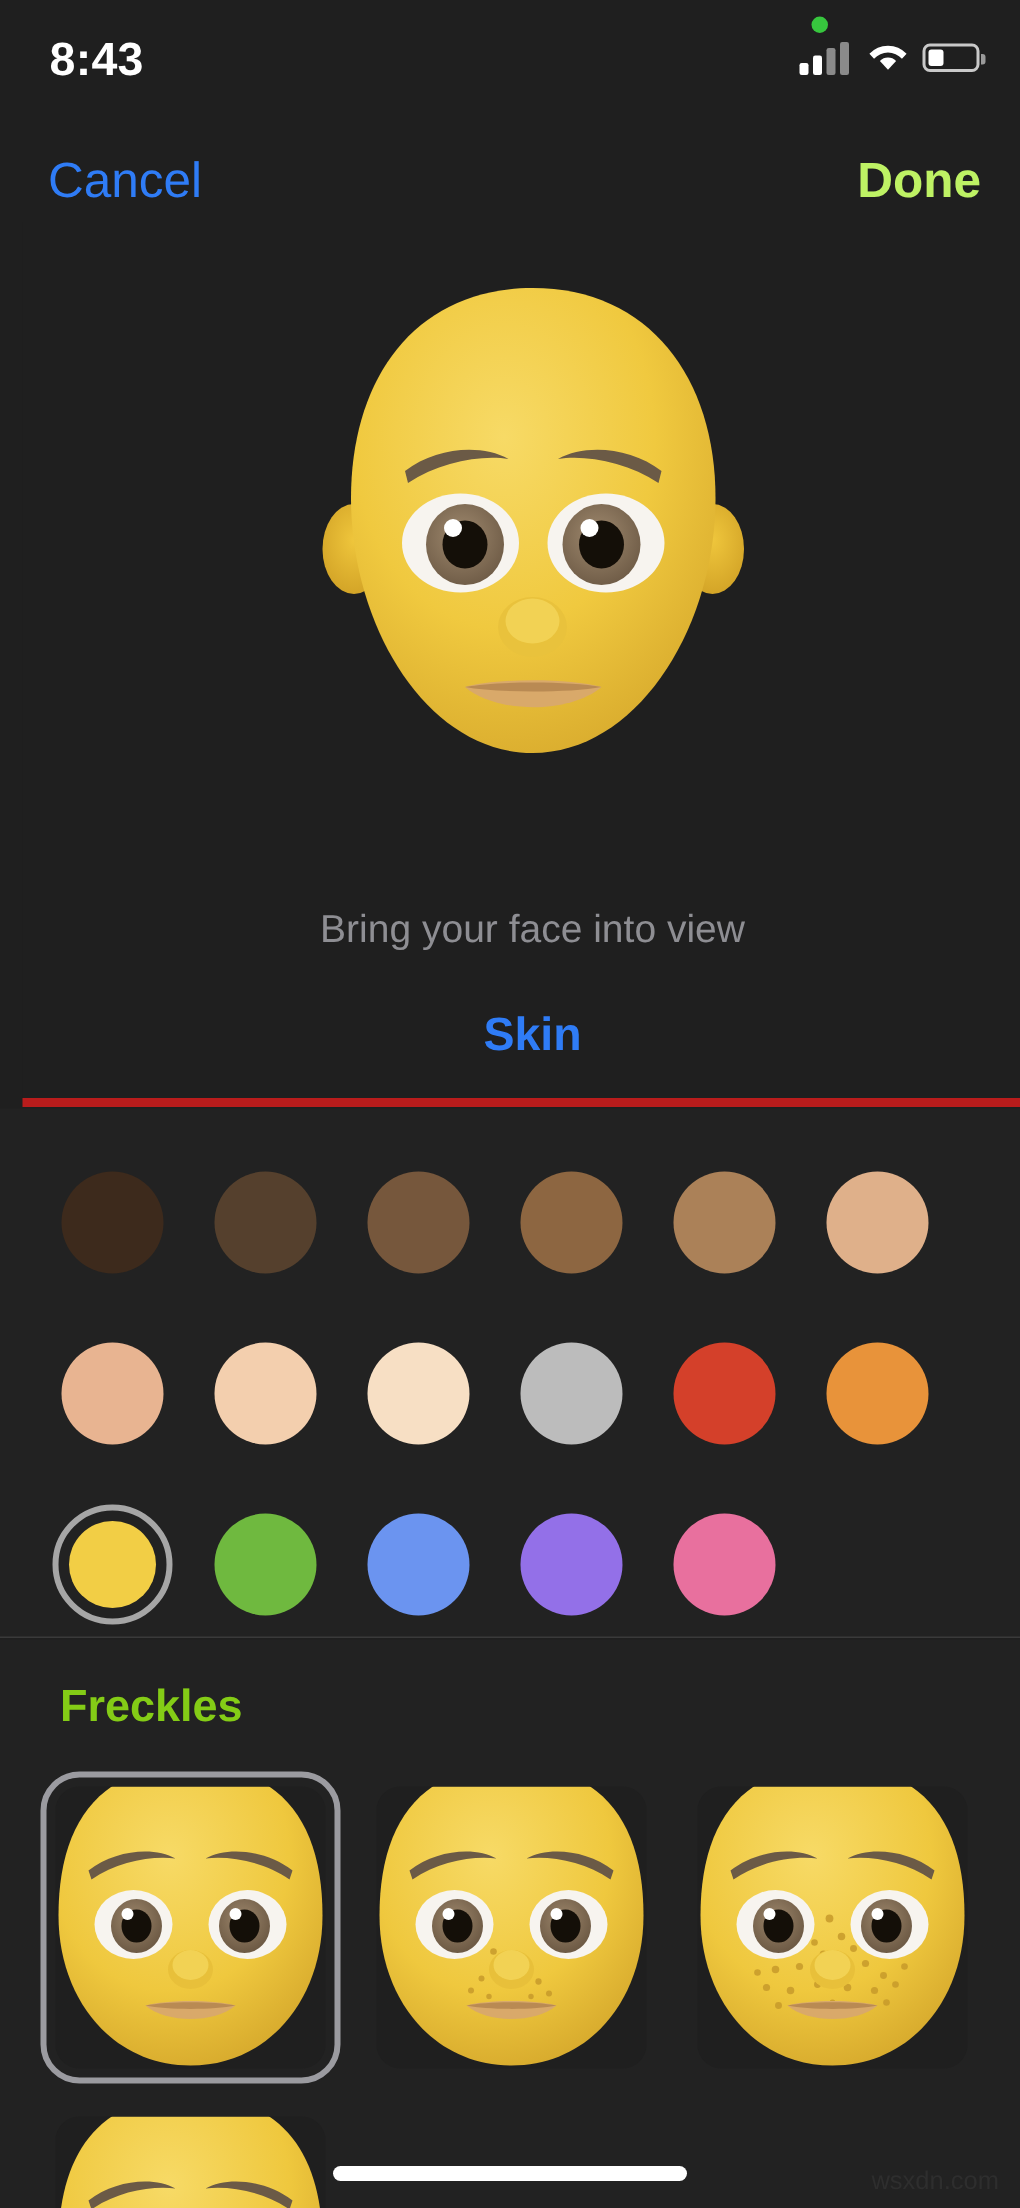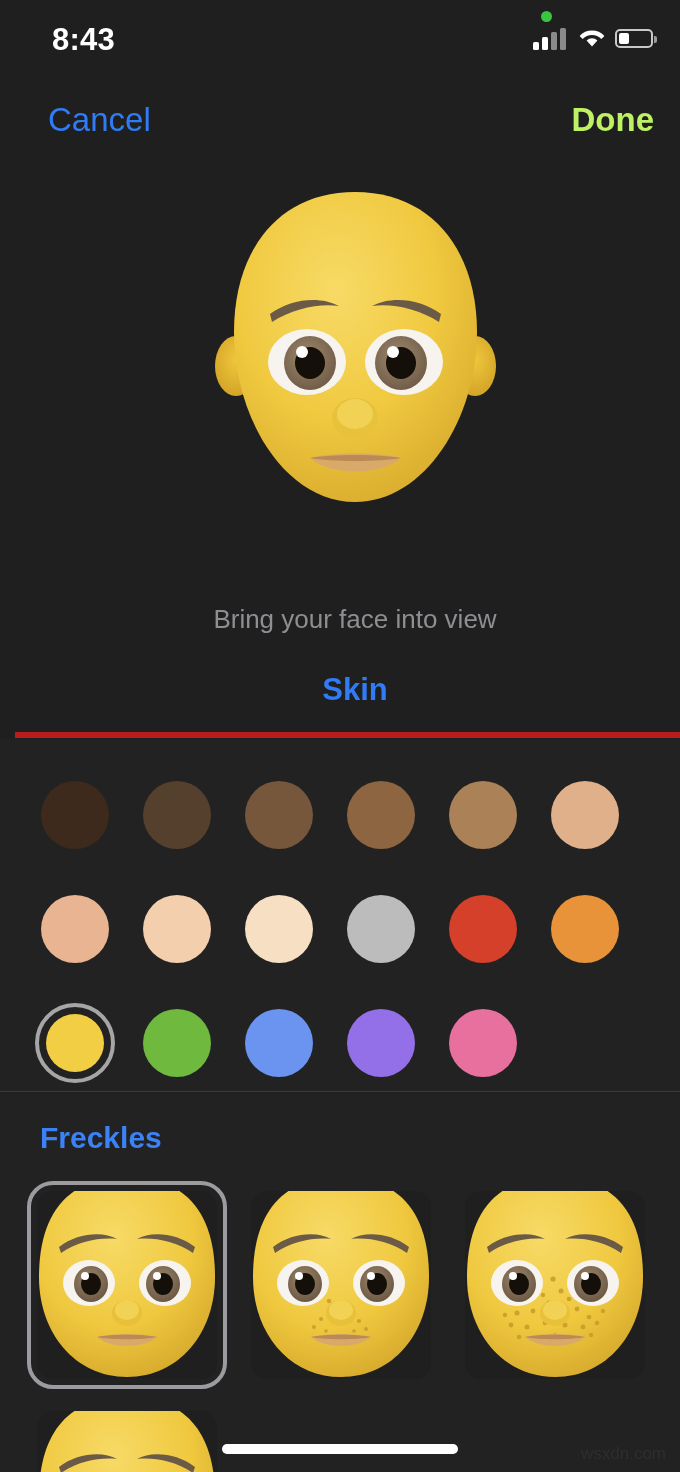--- a/index.html
+++ b/index.html
@@ -15,21 +15,21 @@
     background: #1f1f1f;
     overflow: hidden;
   }
 
   
   #status-bar {
     position: absolute; top: 0; left: 0;
     width: 680px; height: 78px;
   }
   #status-time {
-    position: absolute; left: 52px; top: 22px;
+    position: absolute; left: 33px; top: 22px;
     color: #ffffff; font-size: 31px; font-weight: bold;
     letter-spacing: 0.2px;
   }
   #privacy-dot {
     position: absolute; left: 541px; top: 11px;
     width: 11px; height: 11px; border-radius: 50%;
     background: #37c63e;
   }
   #signal-bars {
     position: absolute; left: 533px; top: 28px;
@@ -145,21 +145,21 @@
 
   
   #freckles-section {
     position: absolute; top: 1093px; left: 0;
     width: 680px; height: 379px;
     background: #222222;
     overflow: hidden;
   }
   #freckles-title {
     position: absolute; left: 40px; top: 28px;
-    color: #3b82f6; font-size: 30px; font-weight: bold;
+    color: #84cc16; font-size: 30px; font-weight: bold;
   }
   #freckles-row {
     position: absolute; left: 27px; top: 88px;
     display: flex; gap: 14px;
   }
   .thumb-cell {
     position: relative;
     width: 200px; height: 208px;
     cursor: pointer;
   }
@@ -211,21 +211,21 @@
     <svg id="wifi-icon" viewBox="0 0 28 22">
       <path d="M14 19.5 L8.6 13.6 a7.6 7.6 0 0 1 10.8 0 Z" fill="#ffffff"></path>
       <path d="M14 3.5 a17 17 0 0 0 -12.4 5.4 l3.1 3.2 a12.7 12.7 0 0 1 18.6 0 l3.1 -3.2 A17 17 0 0 0 14 3.5 Z" fill="#ffffff"></path>
     </svg>
     <div id="battery-icon">
       <div id="battery-fill" style="width: 30%;"></div>
     </div>
   </div>
 
   <div id="nav-bar">
-    <button class="nav-btn" id="cancel-btn" style="color: rgb(47, 124, 246); margin-left: 16px;">Cancel</button>
+    <button class="nav-btn" id="cancel-btn" style="color: rgb(47, 124, 246);">Cancel</button>
     <button class="nav-btn" id="done-btn" style="color: #bef264;">Done</button>
   </div>
 
   <div id="preview-area">
 
     <svg id="memoji-stage" viewBox="0 0 305 330">
       <defs>
         <radialGradient id="skinGrad" cx="42%" cy="32%" r="75%">
           <stop offset="0%" stop-color="#f7da66"></stop>
           <stop offset="55%" stop-color="#f0c93f"></stop>

